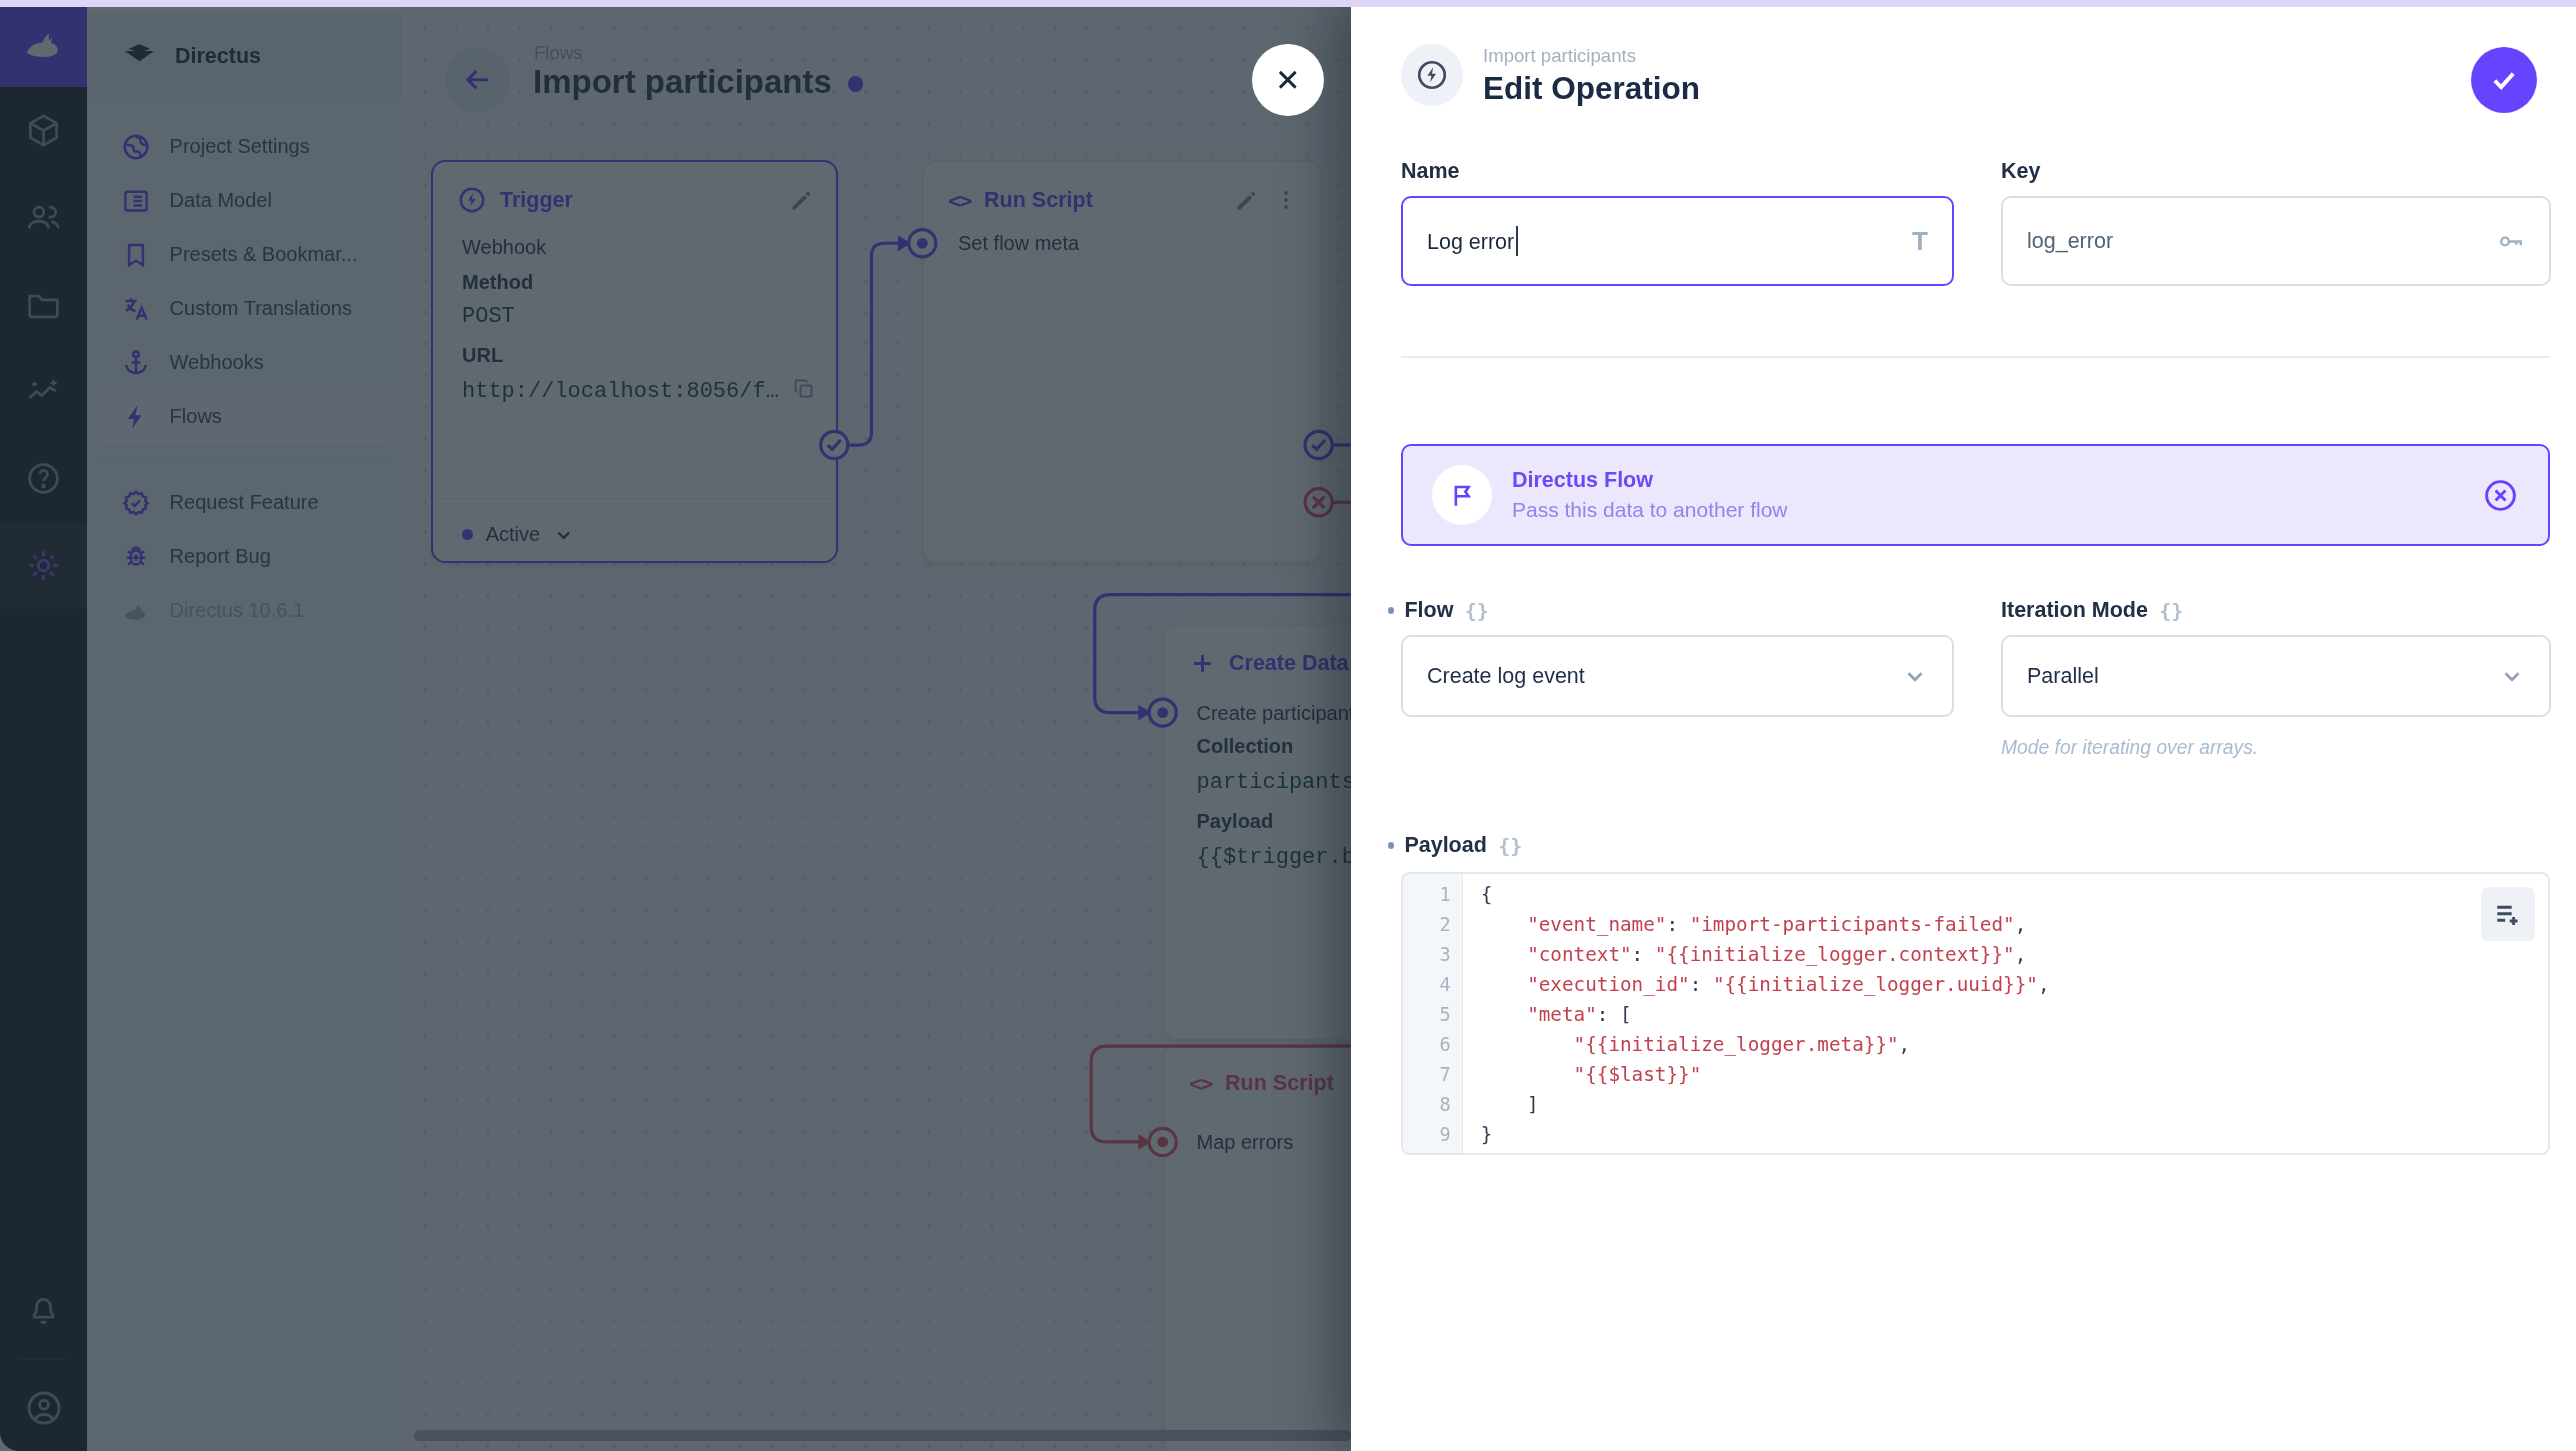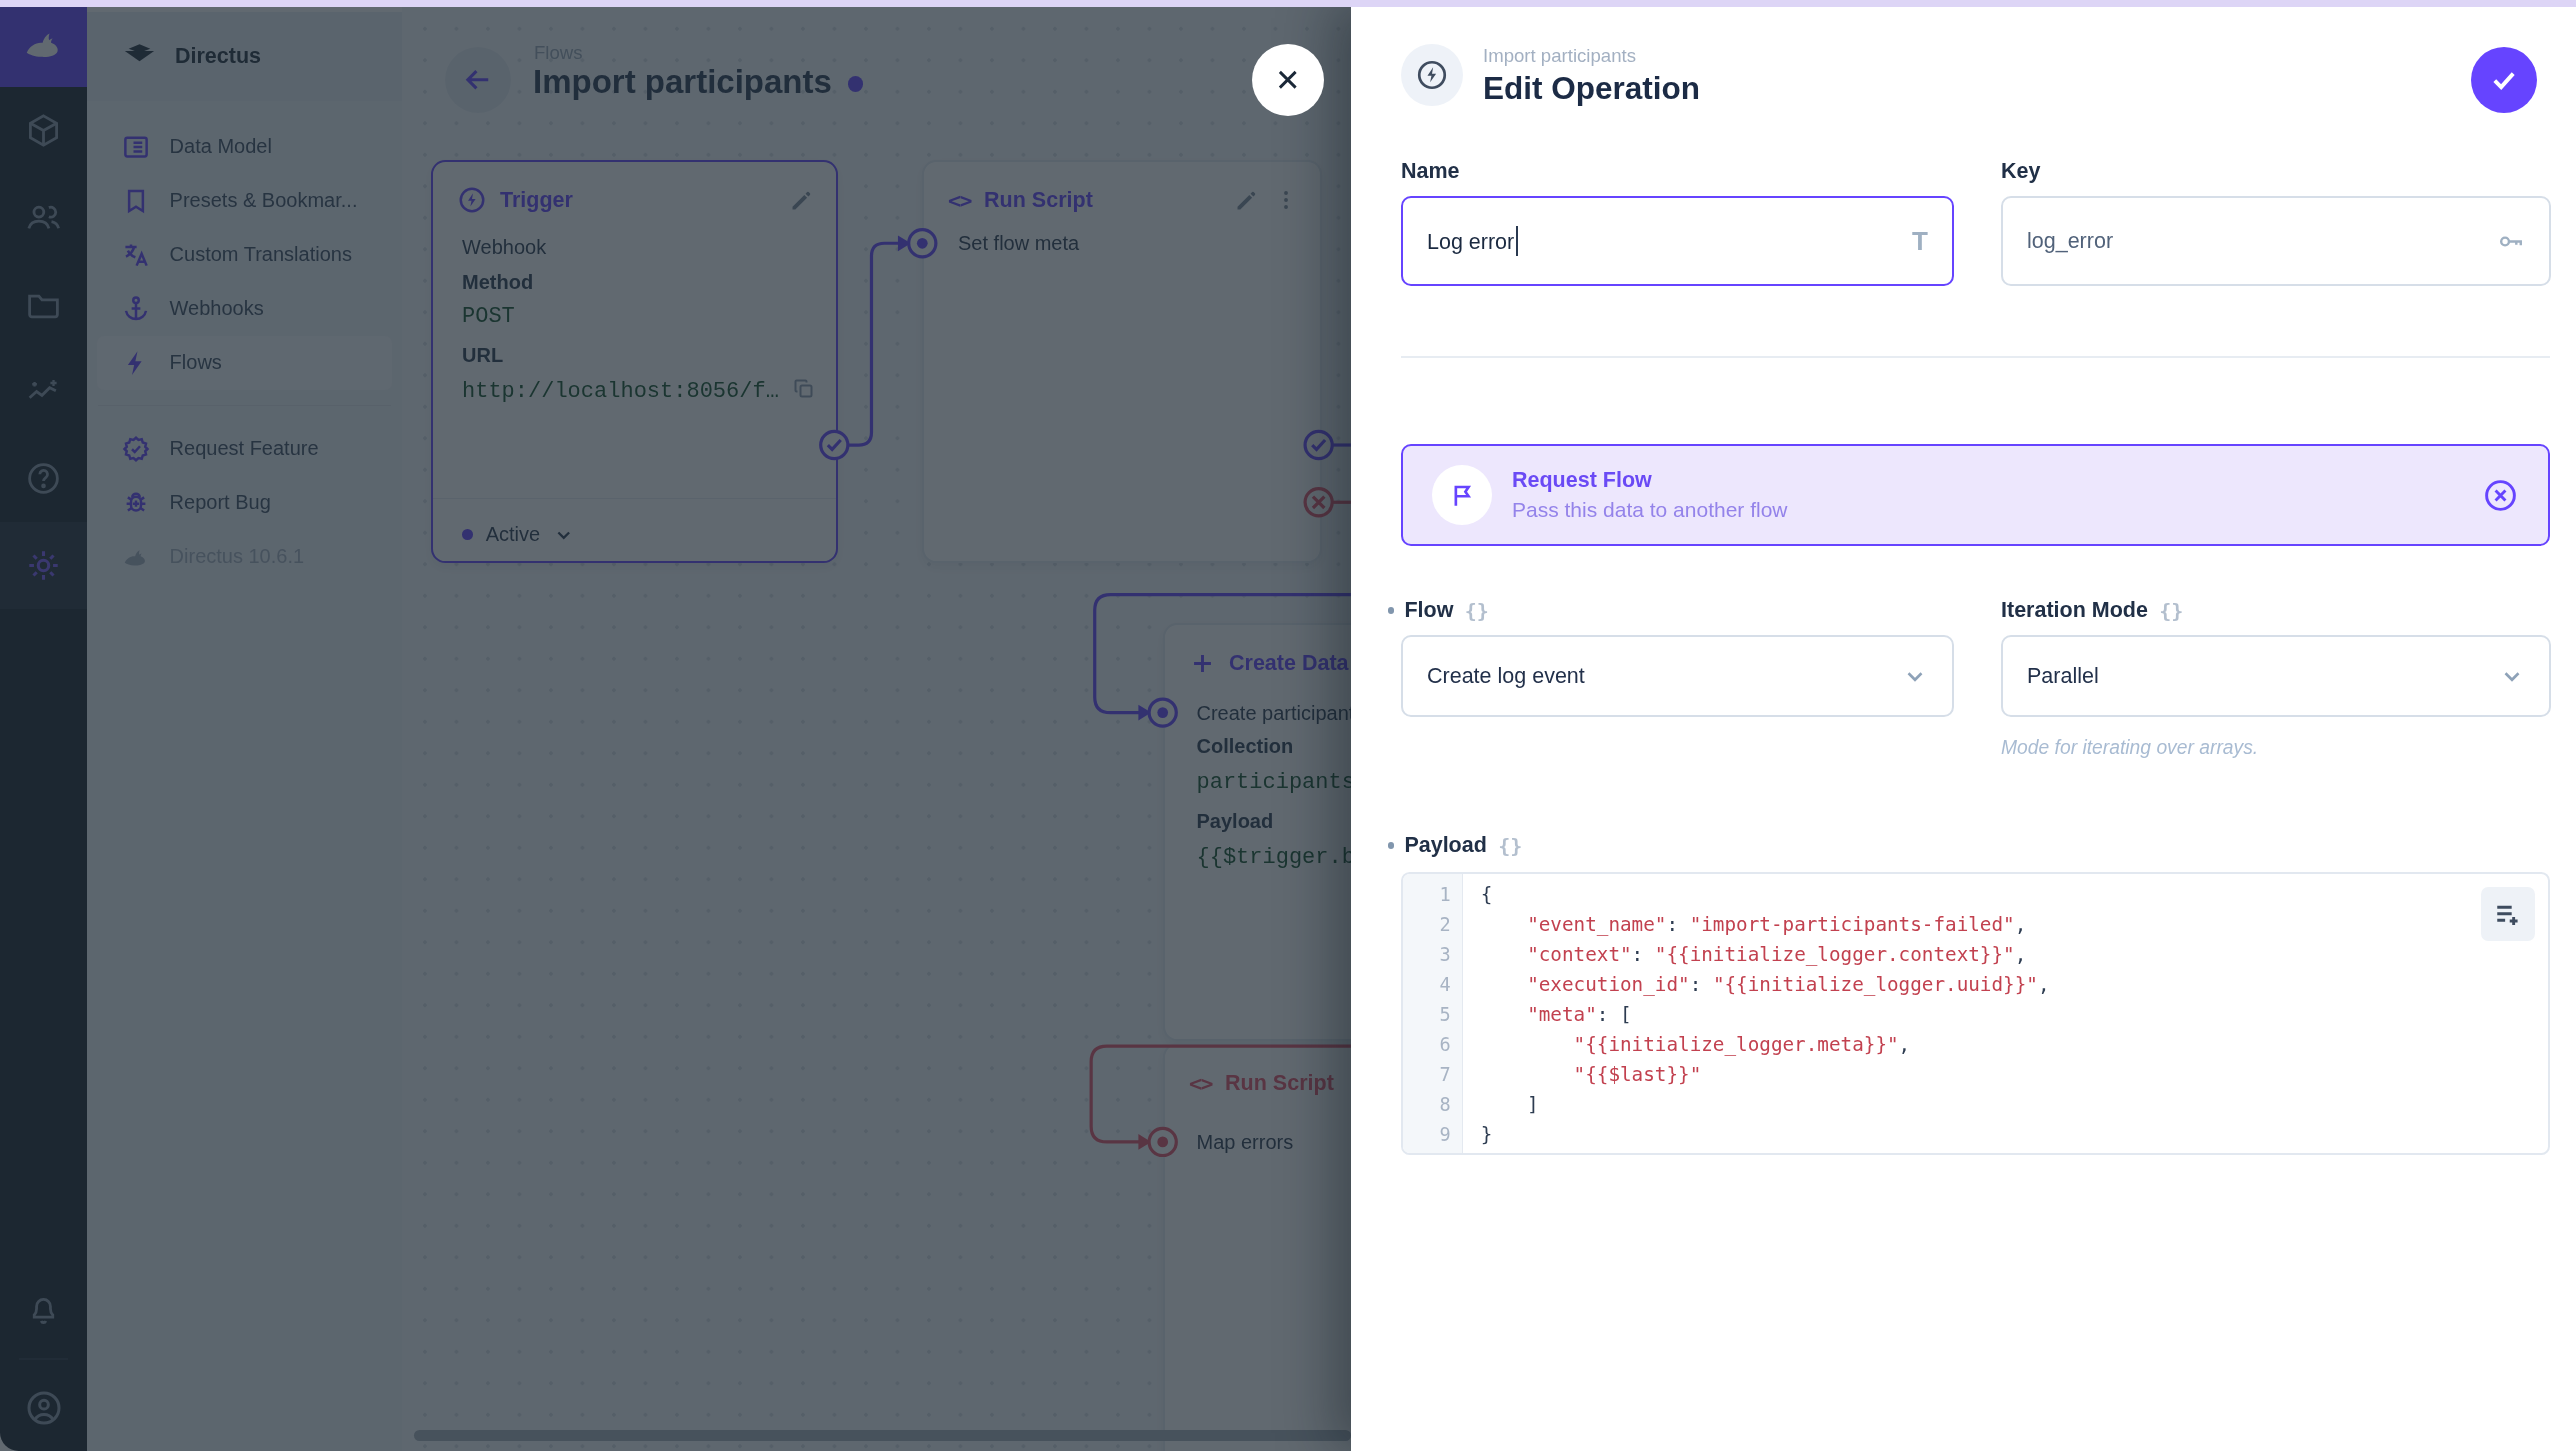--- a/index.html
+++ b/index.html
@@ -185,20 +185,29 @@
 
   <div class="nav">
     <div class="project">
       <svg width="37" height="37" viewBox="0 0 24 24" fill="#22303E">
           <path d="M2.5 8.5h19L12 15z"></path>
           <path d="M5 7l7-3 7 3-7 2.5z"></path>
         </svg>
       <span>Directus</span>
     </div>
     <div class="nav-items">
+      <div class="nav-item">
+        <span class="ni">
+            <svg width="30" height="30" viewBox="0 0 24 24" fill="none" stroke="currentColor" stroke-width="2">
+              <circle cx="12" cy="12" r="9"></circle>
+              <path d="M4 9.5c2 1.8 4 .5 5.5 1.8 1.2 1-.3 2.7 1 3.9 1.2 1.1 3-.2 4.3 1.1 1 1 .4 2.4 1.2 3.4M20.6 9.8c-1.6 1-3.4.2-4.6-1.1-.9-1 .2-2.3-.8-3.4-.7-.8-1.8-.7-2.7-1.5" fill="none"></path>
+            </svg>
+          </span>
+        <span>Project Settings</span>
+      </div>
       <div class="nav-item">
         <span class="ni">
             <svg width="30" height="30" viewBox="0 0 24 24" fill="none" stroke="currentColor" stroke-width="2">
               <rect x="3.5" y="4.5" width="17" height="15" rx="1.5"></rect>
               <path d="M7 8.5h.01M7 12h.01M7 15.5h.01M10 8.5h7M10 12h7M10 15.5h7"></path>
             </svg>
           </span>
         <span>Data Model</span>
       </div>
       <div class="nav-item">
@@ -447,21 +456,21 @@
 
     <div class="dw-div" style="top:356px"></div>
 
     <div class="banner">
       <div class="fcirc">
         <svg width="29" height="29" viewBox="0 0 24 24" fill="none" stroke="currentColor" stroke-width="2.2">
             <path d="M6.5 4v16.5M6.5 5h10.5l-2.6 3.8 2.6 3.8H6.5"></path>
           </svg>
       </div>
       <div class="btxt">
-        <div class="bt1">Request Flow</div>
+        <div class="bt1">Directus Flow</div>
         <div class="bt2">Pass this data to another flow</div>
       </div>
       <span class="dismiss">
         <svg width="37" height="37" viewBox="0 0 24 24" fill="none" stroke="currentColor" stroke-width="1.9">
             <circle cx="12" cy="12" r="9"></circle>
             <path d="M8.8 8.8l6.4 6.4M15.2 8.8l-6.4 6.4"></path>
           </svg>
       </span>
     </div>
 

